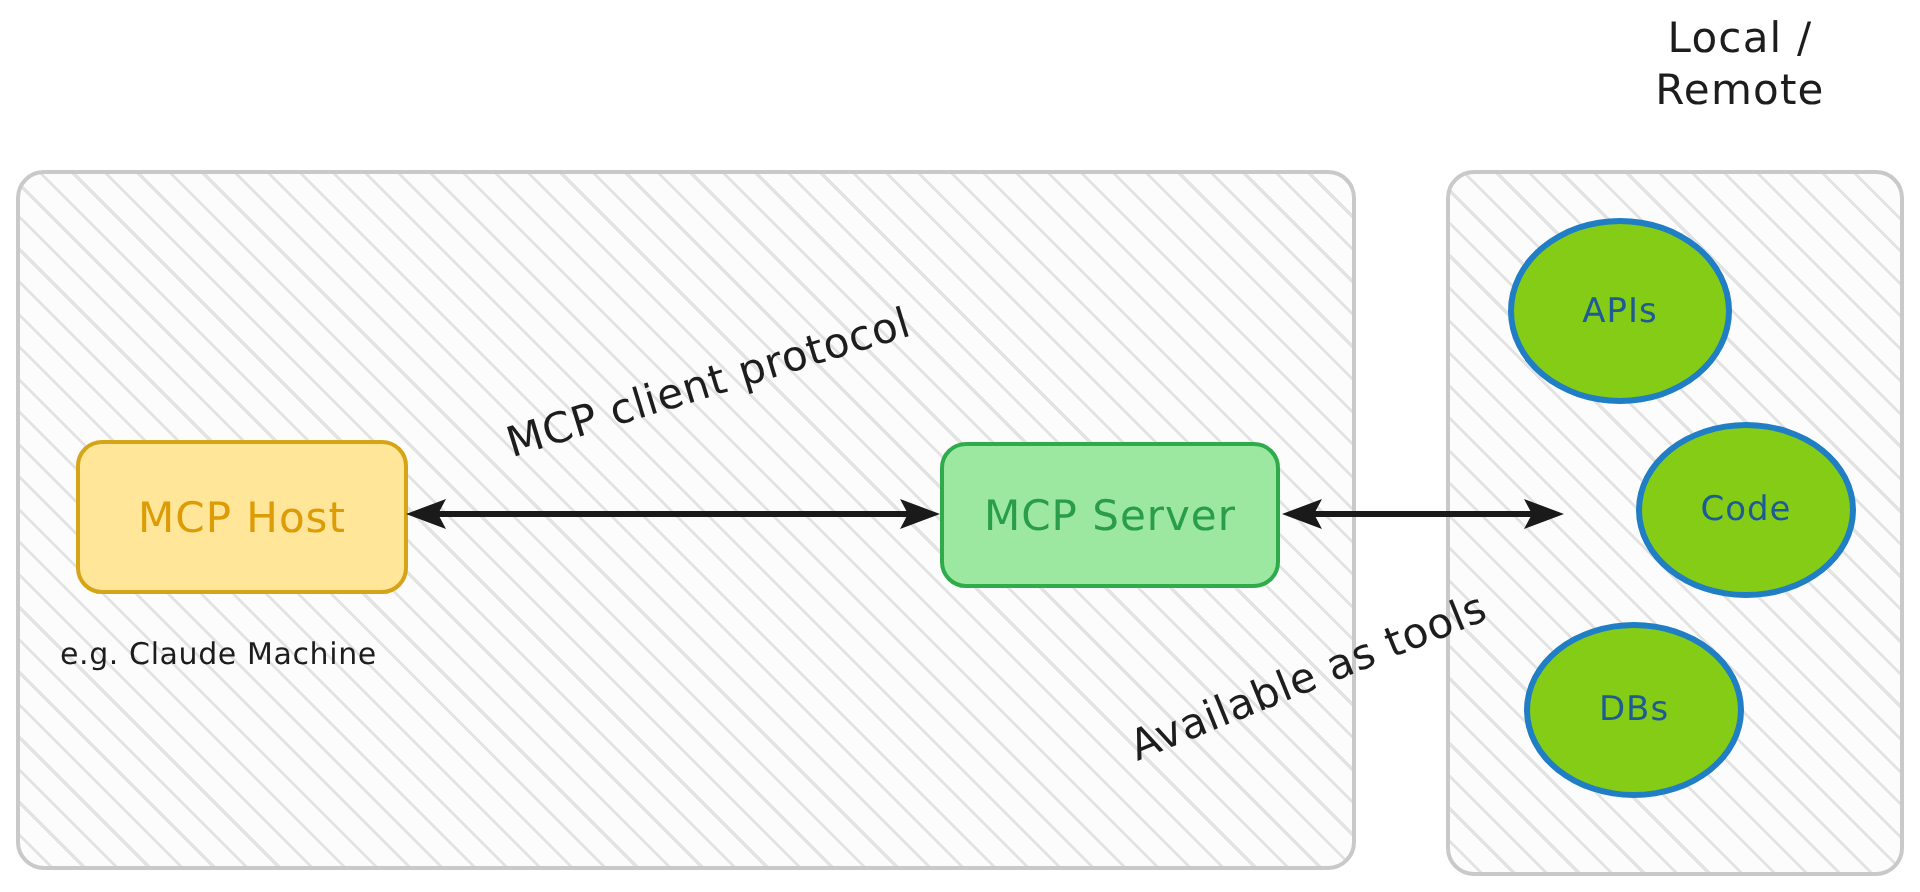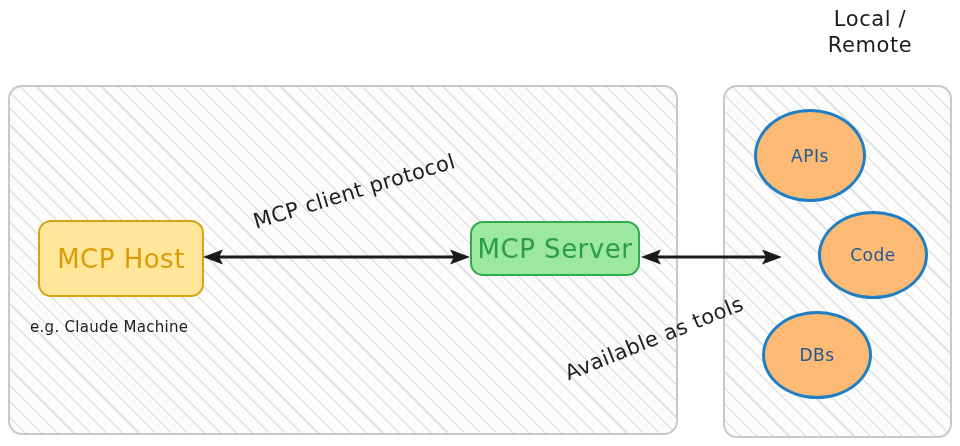--- a/index.html
+++ b/index.html
@@ -50,52 +50,52 @@
 
   
   .node-box {
     position: absolute;
     box-sizing: border-box;
     border-radius: 13px;
     display: flex;
     align-items: center;
     justify-content: center;
     font-family: "DejaVu Sans", sans-serif;
-    font-size: 26px;
+    font-size: 21px;
     letter-spacing: 0.5px;
   }
   #node-mcp-host {
     left: 38px; top: 220px; width: 166px; height: 77px;
     background: #ffe699;
     border: 2.5px solid #d6a417;
     color: #dd9b05;
   }
   #node-mcp-server {
-    left: 470px; top: 221px; width: 170px; height: 55px;
+    left: 470px; top: 221px; width: 170px; height: 73px;
     background: #9ce8a1;
     border: 2.5px solid #2fab4c;
     color: #2a9d4a;
   }
 
   
   #label-host-example {
     position: absolute;
     left: 30px; top: 318px;
     font-family: "DejaVu Sans", sans-serif;
     font-size: 15px;
     color: #1d1d1d;
     letter-spacing: 0.3px;
   }
 
   
   .ellipse {
     position: absolute;
     box-sizing: border-box;
     border-radius: 50%;
-    background: #fdba74;
+    background: #84cc16;
     border: 3px solid #1f7ec4;
     display: flex;
     align-items: center;
     justify-content: center;
     font-family: "DejaVu Sans", sans-serif;
     font-size: 17px;
     color: #1d5b96;
     letter-spacing: 0.5px;
   }
   #ellipse-apis { left: 754px; top: 109px; width: 112px; height: 93px; }

